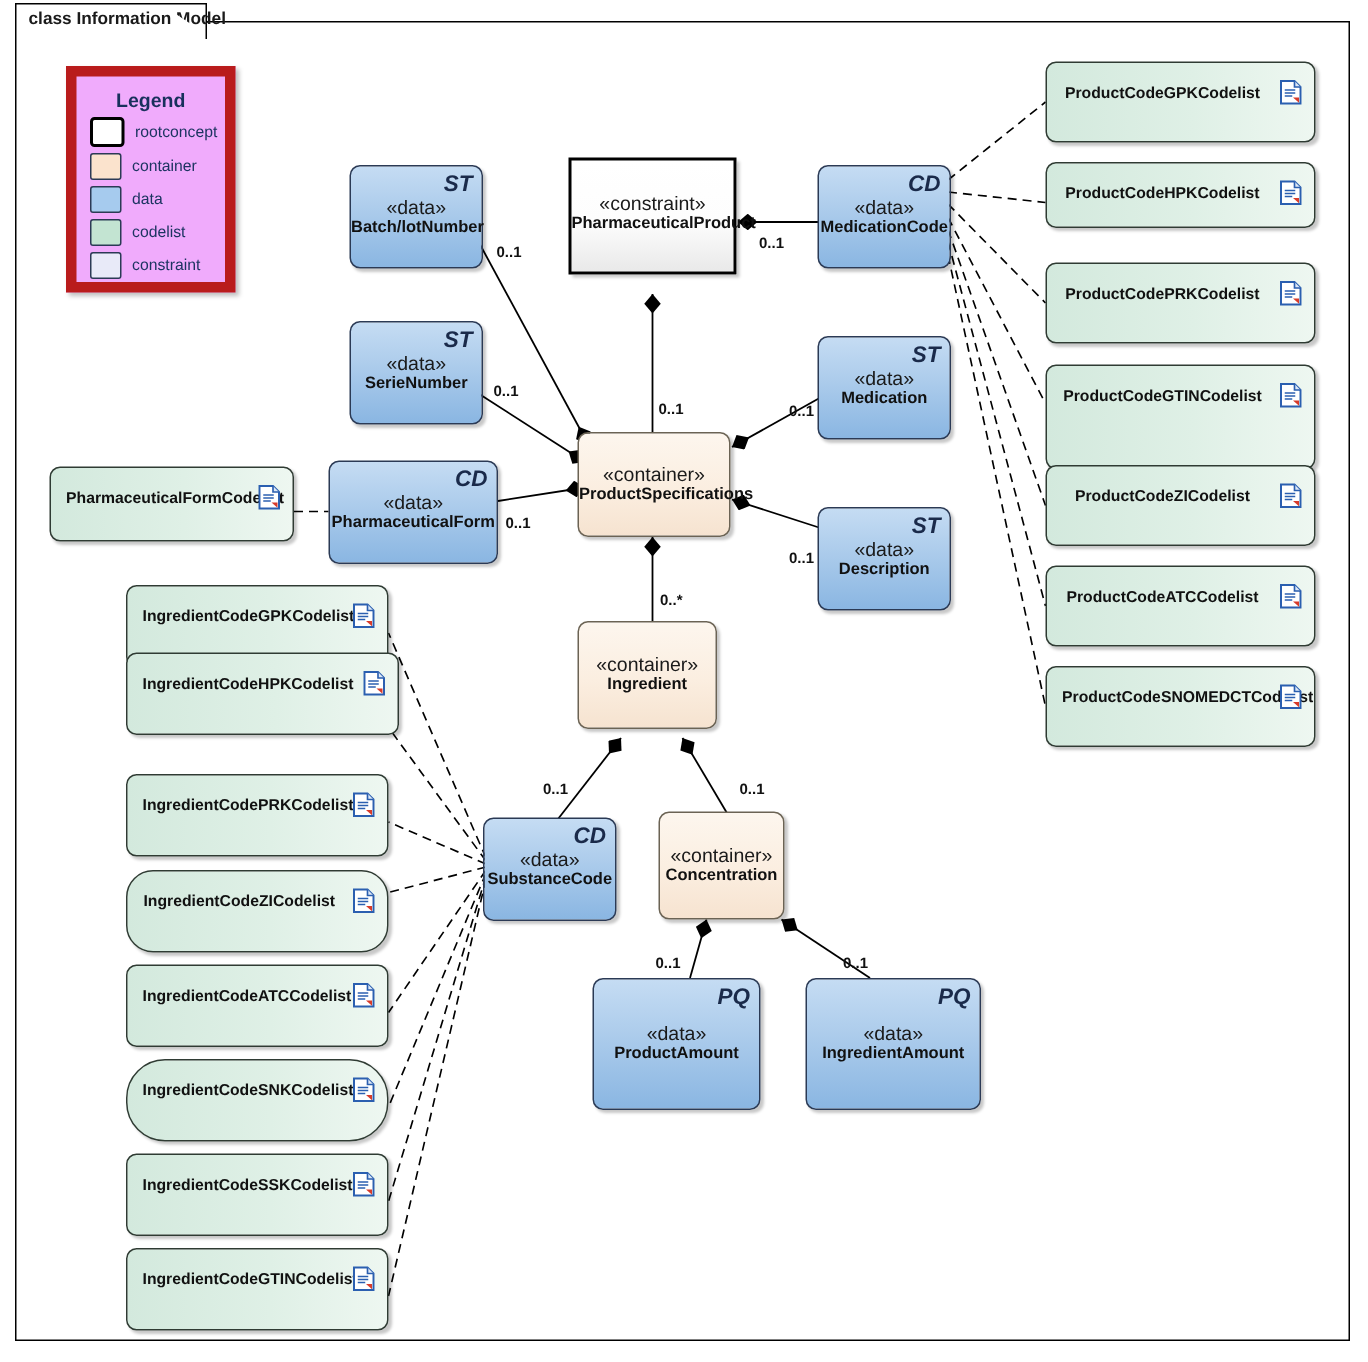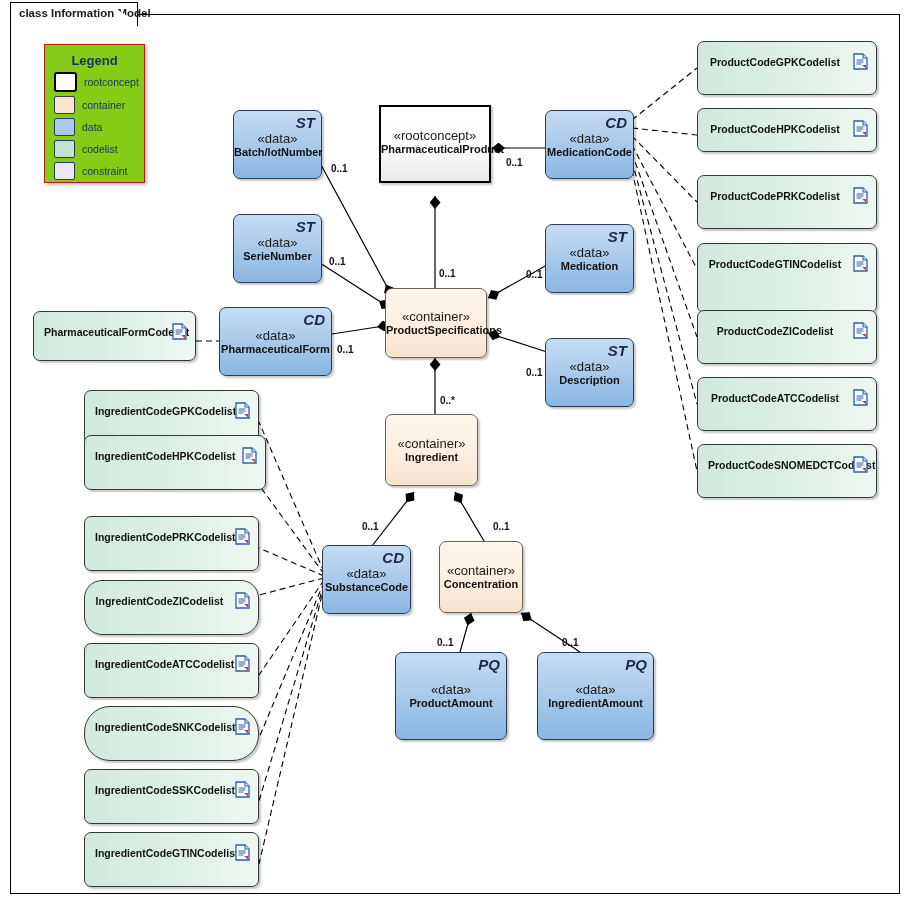--- a/index.html
+++ b/index.html
@@ -30,21 +30,21 @@
     background:linear-gradient(to bottom,#ffffff 0%,#fdfdfd 55%,#e9e9e9 100%);}
   .node.rootconcept .inner{position:absolute;left:0;right:0;top:22px;}
 
   .node.codelist{border:1.3px solid #2f3b33;border-radius:7px;
     background:linear-gradient(to right,#d3e9dd 0%,#dff0e6 55%,#eef7f1 100%);}
   .node.codelist .clname{position:absolute;left:10px;right:34px;top:14px;font-size:10.5px;font-weight:bold;color:#111;text-align:center;line-height:13px;}
   .doc-icon{position:absolute;right:8px;top:11px;width:15px;height:17px;}
 
   .mult{position:absolute;font-size:10px;font-weight:bold;color:#111;white-space:nowrap;}
 
-  #legend{position:absolute;left:44px;top:44px;width:99px;height:137px;background:#84cc16;border:1px solid #b91c1c;box-shadow:2px 2px 3px rgba(0,0,0,0.25);}
+  #legend{position:absolute;left:44px;top:44px;width:99px;height:137px;background:#f0abfc;border:7px solid #b91c1c;box-shadow:2px 2px 3px rgba(0,0,0,0.25);}
   #legend .ltitle{text-align:center;font-size:13px;font-weight:bold;color:#18305c;margin-top:8px;}
   #legend .lrow{display:flex;align-items:center;margin:4px 0 0 9px;}
   #legend .sw{width:19px;height:16px;border:1.4px solid #2b3a55;border-radius:2px;margin-right:7px;flex:0 0 auto;}
   #legend .sw.rootconcept{background:#fff;border:2px solid #000;border-radius:3px;}
   #legend .sw.container{background:#fbe3cd;}
   #legend .sw.data{background:#a6cbee;}
   #legend .sw.codelist{background:#c3e4d2;}
   #legend .sw.constraint{background:#e8eaf8;}
   #legend .ltext{font-size:10.5px;color:#1c3461;}
 </style>
@@ -133,21 +133,21 @@
       <span class="ltext">codelist</span>
     </div>
     <div class="lrow">
       <span class="sw constraint"></span>
       <span class="ltext">constraint</span>
     </div>
   </div>
 
   <div class="node rootconcept" style="left:379px;top:105px;width:112px;height:78px;">
     <div class="inner">
-      <div class="stereo">«rootconcept»</div>
+      <div class="stereo">«constraint»</div>
       <div class="nm">PharmaceuticalProduct</div>
     </div>
   </div>
 
   <div class="node data" style="left:233px;top:110px;width:89px;height:69px;">
     <span class="ttype">ST</span>
     <div class="inner">
       <div class="stereo">«data»</div>
       <div class="nm">Batch/lotNumber</div>
     </div>

